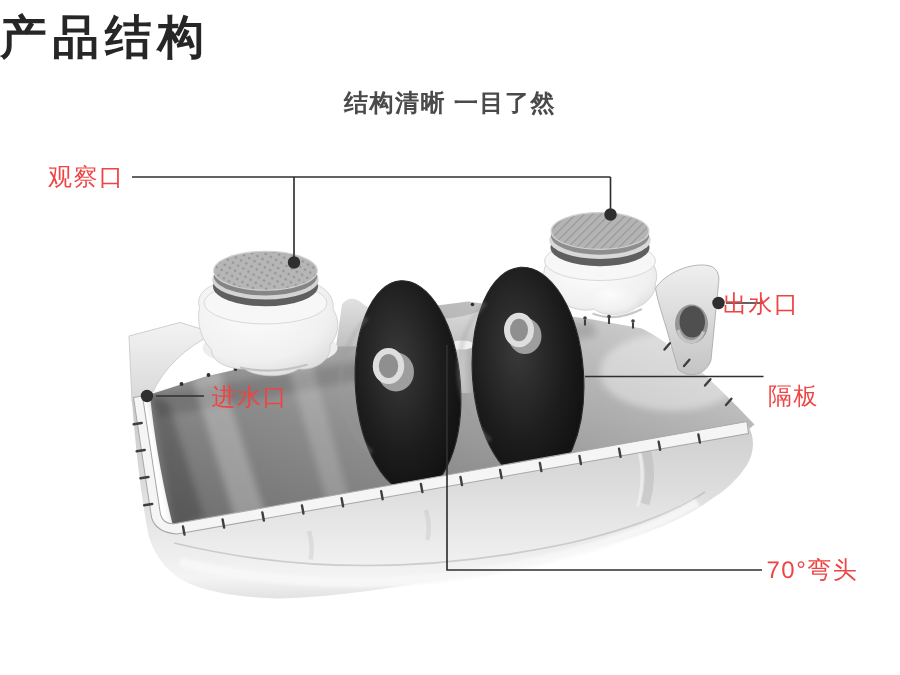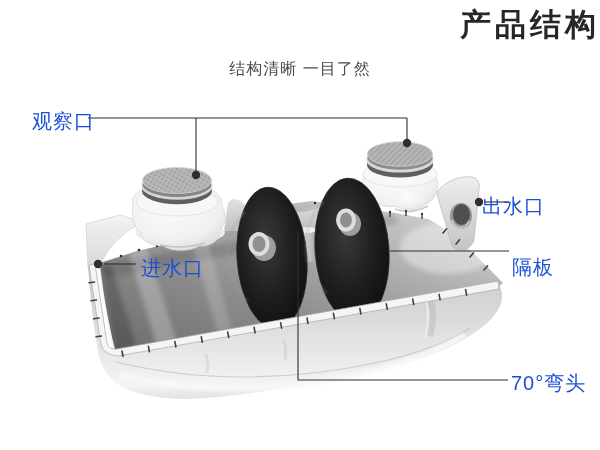--- a/index.html
+++ b/index.html
@@ -1,19 +1,19 @@
 <!DOCTYPE html>
 <html><head>
 <meta charset="utf-8">
 <style>
   html,body{margin:0;padding:0;}
   body{width:600px;height:450px;background:#fff;font-family:"Liberation Sans","DejaVu Sans",sans-serif;position:relative;overflow:hidden;}
-  .title{position:absolute;top:4px;left:0;width:100%;text-align:right;font-size:31px;font-weight:600;color:#262626;letter-spacing:4px;}
-  .subtitle{position:absolute;top:59px;left:0;width:100%;text-align:center;font-size:16px;font-weight:400;color:#4a4a4a;letter-spacing:1px;}
-  .lbl{position:absolute;font-size:20px;color:#1d4ed8;letter-spacing:1px;white-space:nowrap;}
+  .title{position:absolute;top:4px;left:0;width:100%;text-align:left;font-size:31px;font-weight:600;color:#262626;letter-spacing:4px;}
+  .subtitle{position:absolute;top:59px;left:0;width:100%;text-align:center;font-size:16px;font-weight:700;color:#4a4a4a;letter-spacing:1px;}
+  .lbl{position:absolute;font-size:16px;color:#ef4444;letter-spacing:1px;white-space:nowrap;}
   svg.scene{position:absolute;left:0;top:0;}
 </style>
 </head>
 <body>
 
 <svg class="scene" width="600" height="450" viewBox="0 0 600 450">
   <defs>
     <linearGradient id="gInt" x1="0" y1="1" x2="1" y2="0">
       <stop offset="0" stop-color="#6b6b6b"></stop>
         <stop offset="0.35" stop-color="#8b8b8b"></stop>

